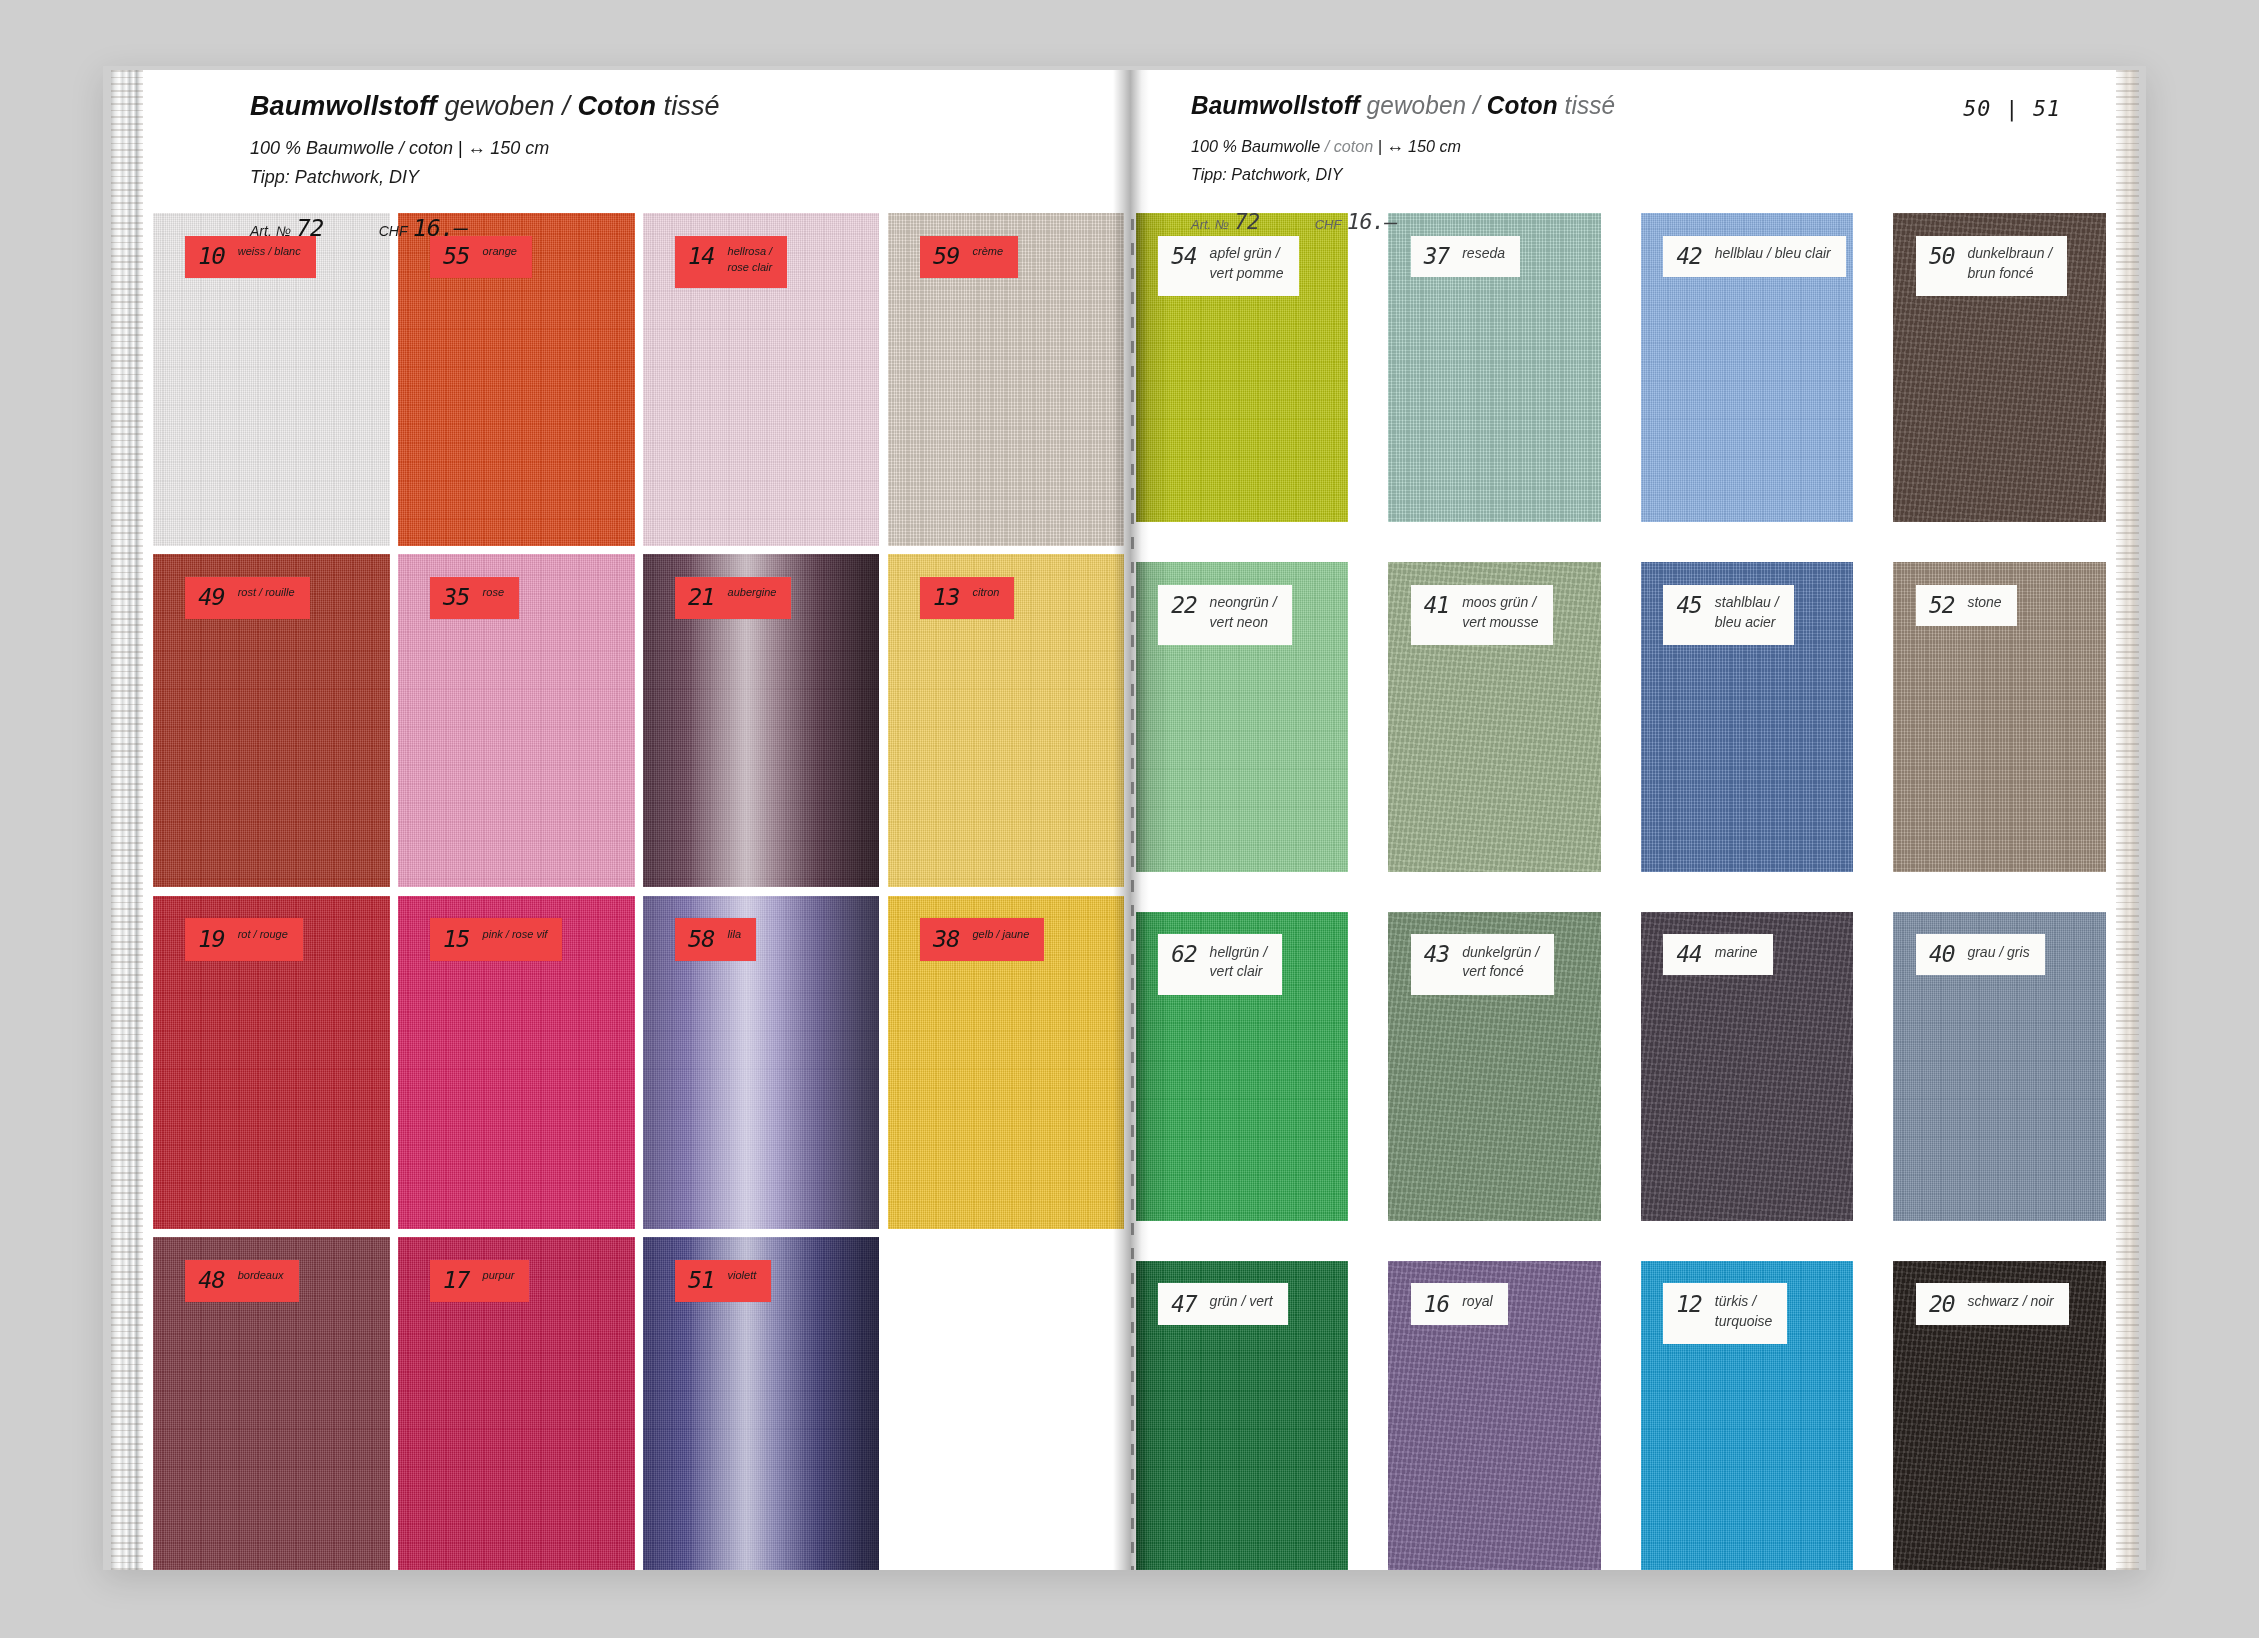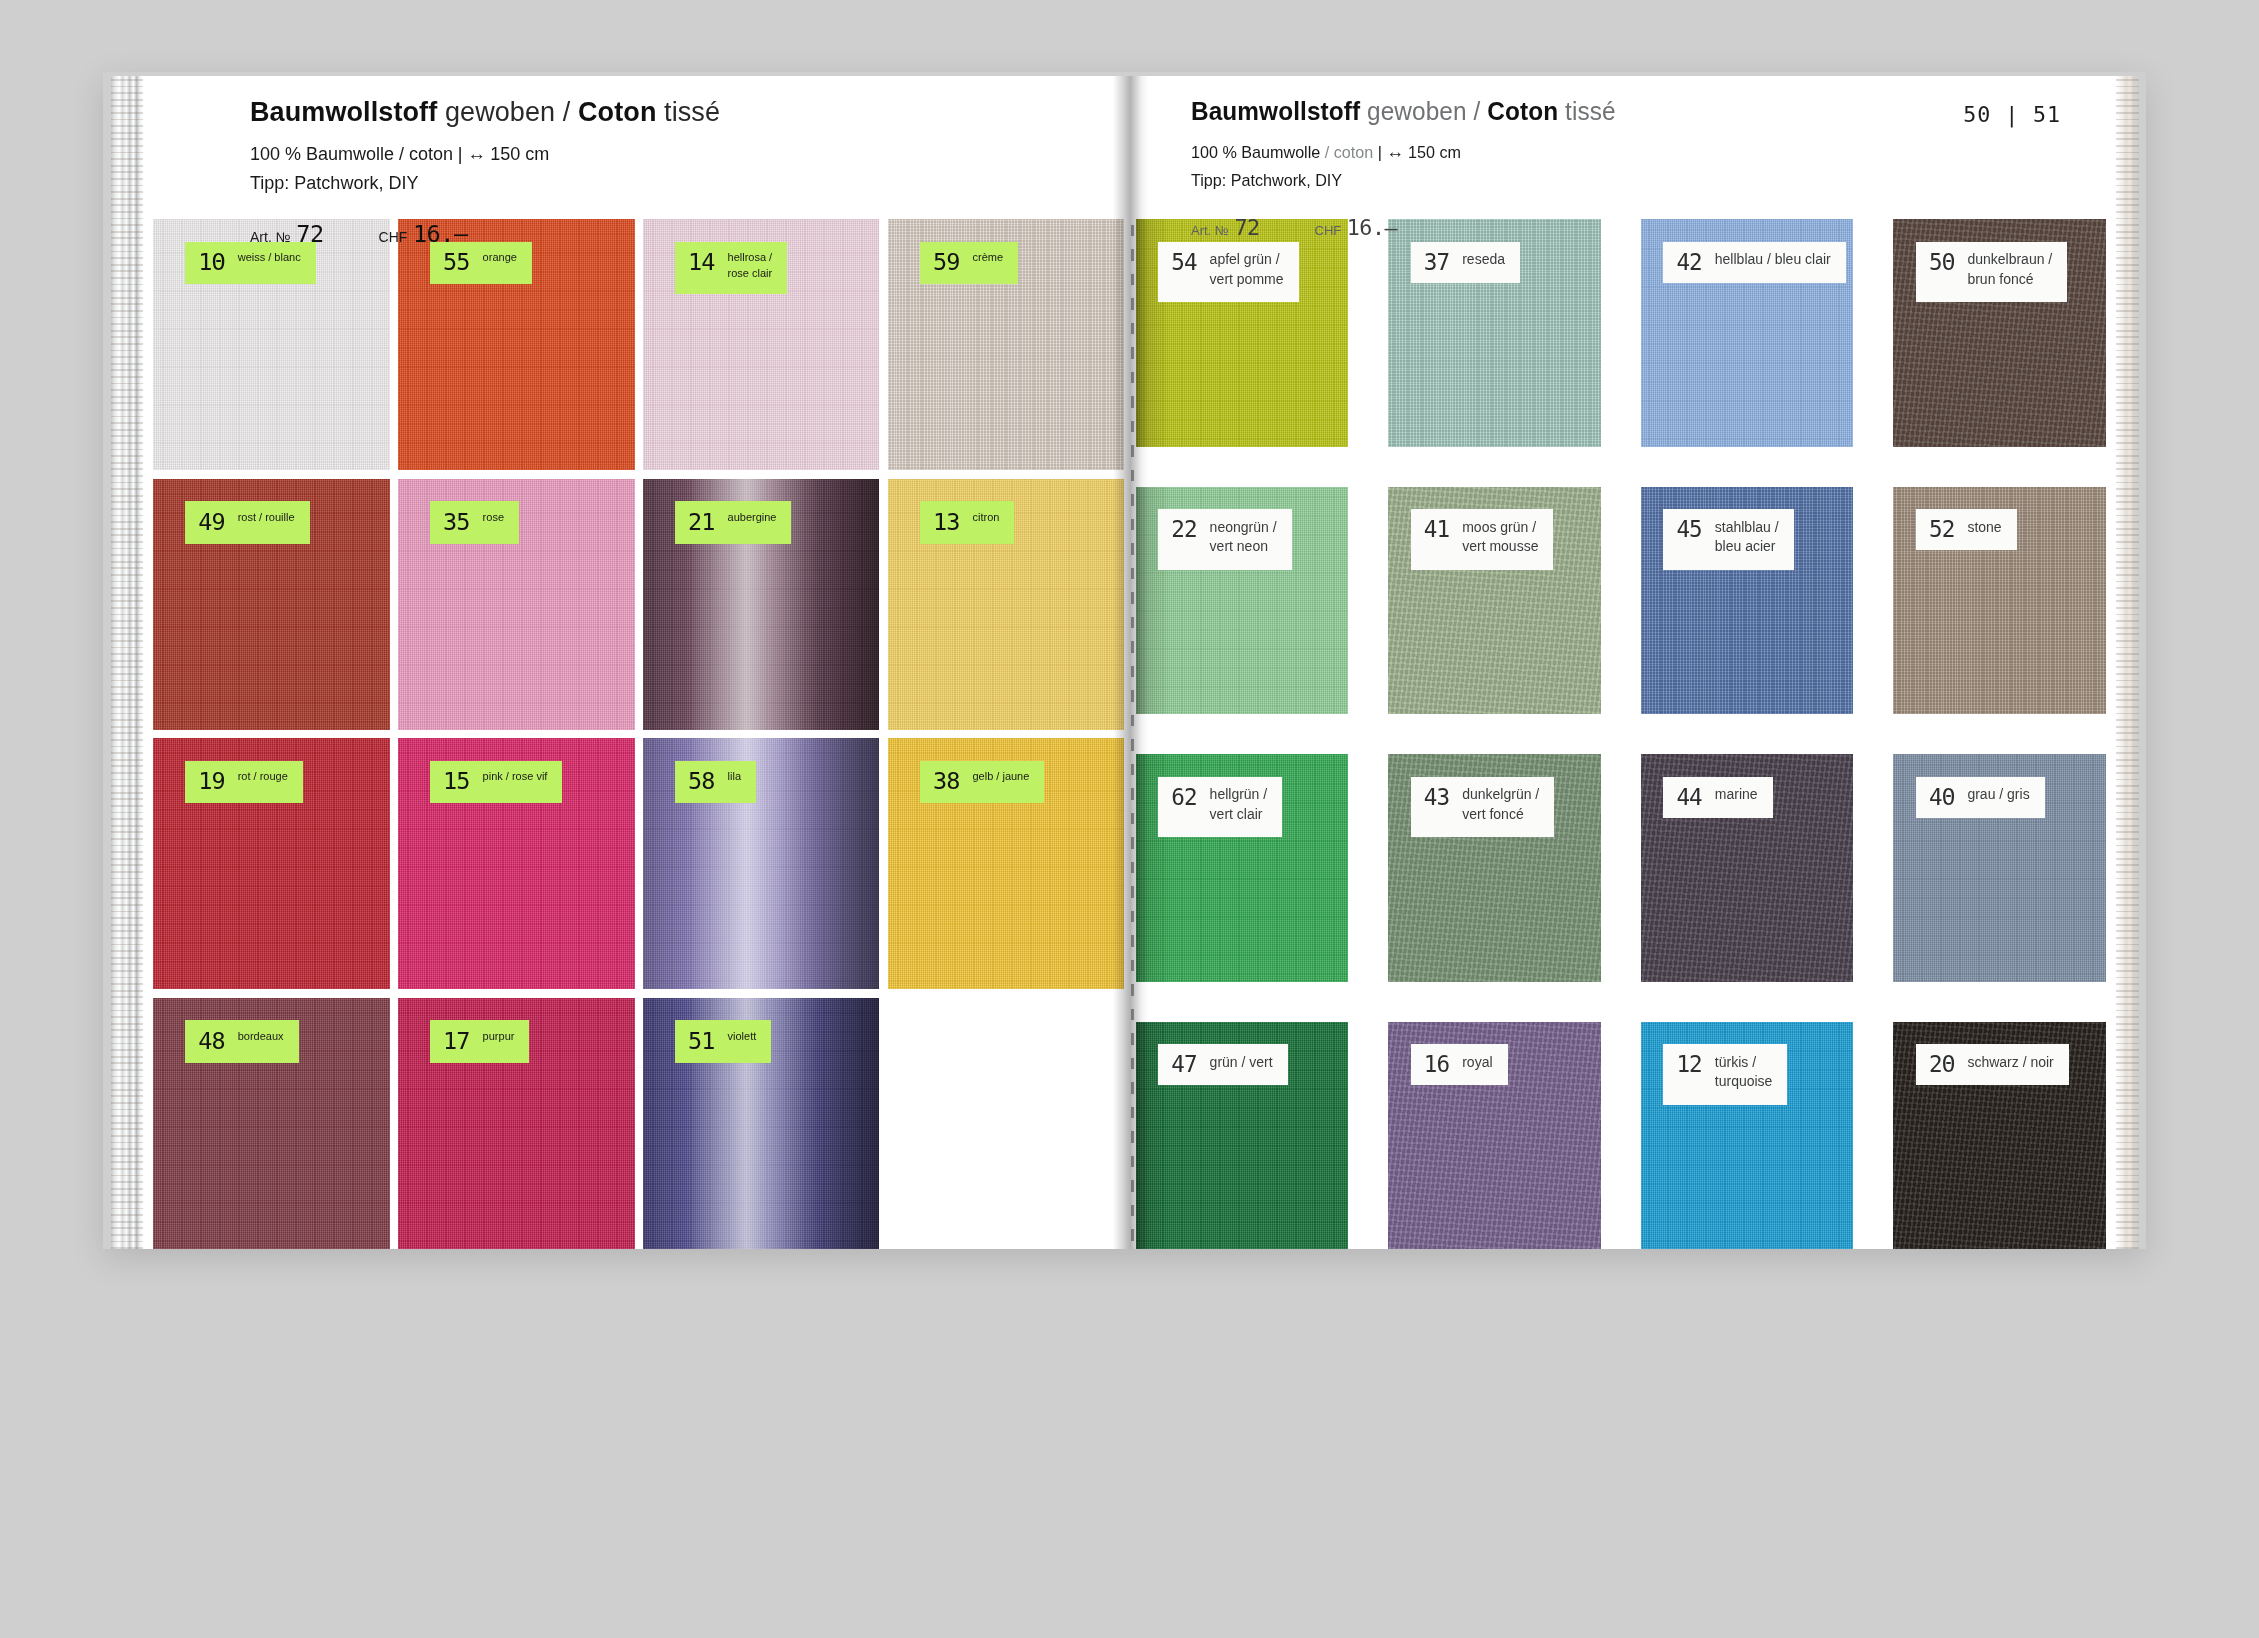--- a/index.html
+++ b/index.html
@@ -7,22 +7,22 @@
     width:2260px;height:1638px;
     background:#cfcfcf;
     font-family:"Liberation Sans","DejaVu Sans",sans-serif;
     overflow:hidden;
     position:relative;
   }
 
   
   #book{
     position:absolute;
-    left:141px; top:76px;
-    width:1977px; height:1173px;
+    left:141px; top:70px;
+    width:1977px; height:1500px;font-style:italic;
   }
 
   
   .edge-stack{
     position:absolute; top:0; bottom:0; width:32px;
     pointer-events:none; z-index:6;
   }
   .edge-left{ left:-30px;
     background:
       linear-gradient(90deg,
@@ -134,21 +134,21 @@
       repeating-linear-gradient(3deg,  rgba(255,255,255,.08) 0 1.9px, rgba(0,0,0,.07) 1.9px 5.6px);
     opacity:.9;
   }
 
   
   .shade{ position:absolute; inset:0; pointer-events:none; }
 
   
   .chip{
     position:absolute;
-    background:#bef264;
+    background:#ef4444;
     padding:8.5px 15px 9.4px 13px;
     display:flex; align-items:flex-start;
     box-shadow:0 0 0 0 rgba(0,0,0,0);
     z-index:3;
     max-width:78%;
   }
   .chip.two{ padding-bottom:12.2px; }
   .chip .cnum{
     font-family:"DejaVu Sans Mono","Liberation Mono",monospace;
     font-size:23.5px; line-height:1; color:#141414; letter-spacing:-0.9px;

